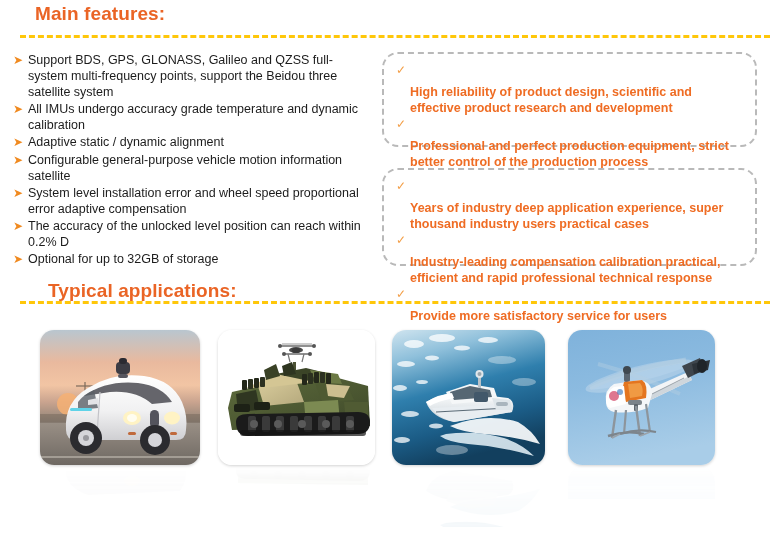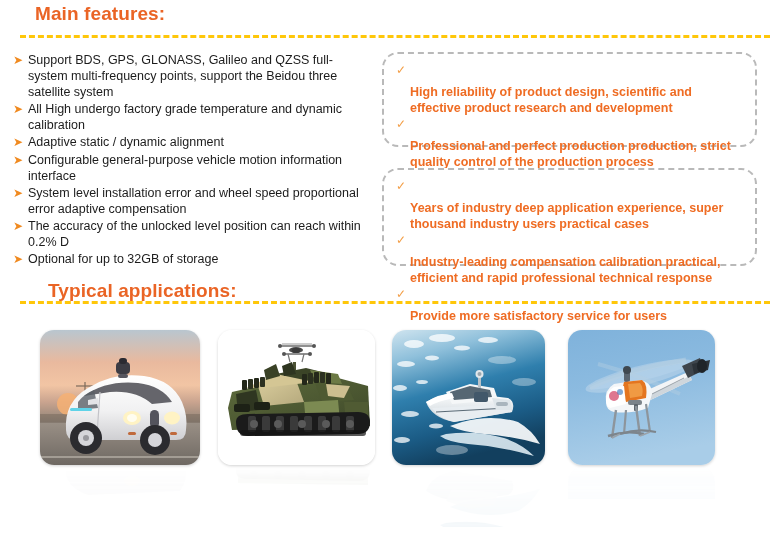--- a/index.html
+++ b/index.html
@@ -156,31 +156,31 @@
 
   <div id="features-list">
 
     <div class="feature-item">
       <span class="feature-arrow">➤</span>
       <span class="feature-text">Support BDS, GPS, GLONASS, Galileo and QZSS full-system multi-frequency points, support the Beidou three satellite system</span>
     </div>
 
     <div class="feature-item">
       <span class="feature-arrow">➤</span>
-      <span class="feature-text">All High undergo factory grade temperature and dynamic calibration</span>
+      <span class="feature-text">All IMUs undergo accuracy grade temperature and dynamic calibration</span>
     </div>
 
     <div class="feature-item">
       <span class="feature-arrow">➤</span>
       <span class="feature-text">Adaptive static / dynamic alignment</span>
     </div>
 
     <div class="feature-item">
       <span class="feature-arrow">➤</span>
-      <span class="feature-text">Configurable general-purpose vehicle motion information interface</span>
+      <span class="feature-text">Configurable general-purpose vehicle motion information satellite</span>
     </div>
 
     <div class="feature-item">
       <span class="feature-arrow">➤</span>
       <span class="feature-text">System level installation error and wheel speed proportional error adaptive compensation</span>
     </div>
 
     <div class="feature-item">
       <span class="feature-arrow">➤</span>
       <span class="feature-text">The accuracy of the unlocked level position can reach within 0.2% D</span>
@@ -193,21 +193,21 @@
 
   </div>
 
   <div id="callout-box-1" class="callout-box">
     <div class="callout-item">
       <span class="check-icon">✓</span>
       <span class="callout-text">High reliability of product design, scientific and effective product research and development</span>
     </div>
     <div class="callout-item">
       <span class="check-icon">✓</span>
-      <span class="callout-text">Professional and perfect production production, strict quality control of the production process</span>
+      <span class="callout-text">Professional and perfect production equipment, strict better control of the production process</span>
     </div>
     <div class="callout-item">
       <span class="check-icon">✓</span>
       <span class="callout-text">Deliver better products to your users</span>
     </div>
   </div>
 
   <div id="callout-box-2" class="callout-box">
     <div class="callout-item">
       <span class="check-icon">✓</span>

